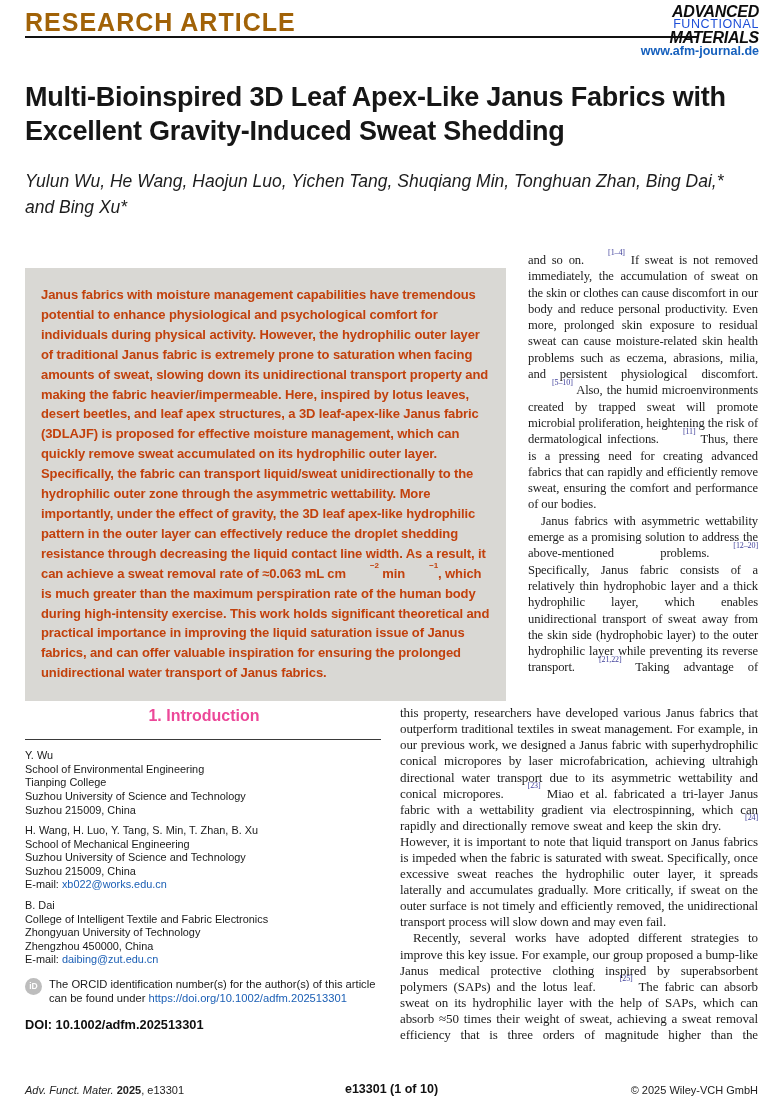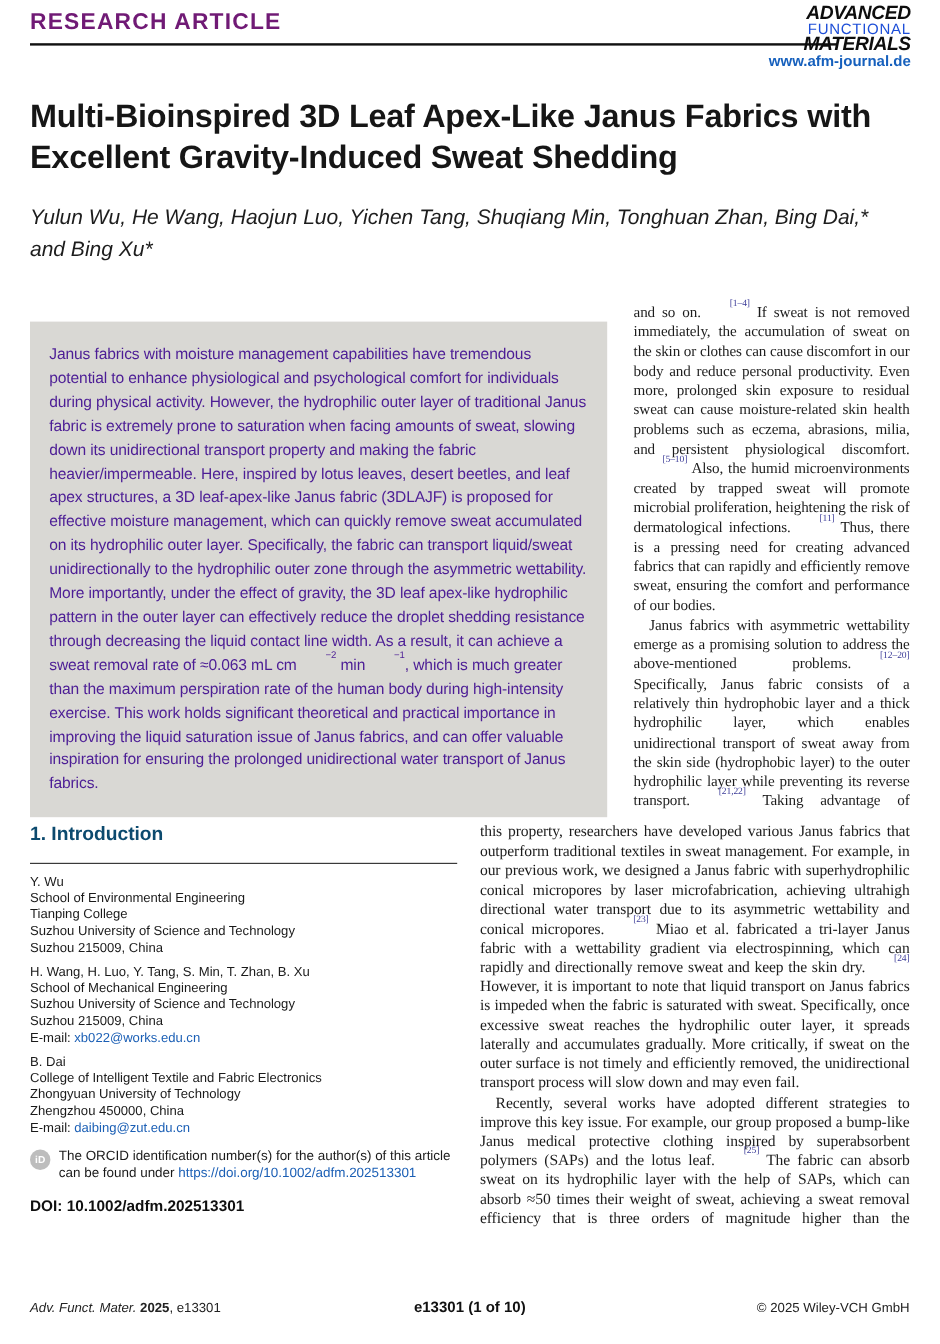--- a/index.html
+++ b/index.html
@@ -4,21 +4,21 @@
 <style>
   html,body{margin:0;padding:0;background:#ffffff;}
   .page{
     position:relative;width:783px;height:1120px;overflow:hidden;
     background:#ffffff;color:#1c1c1c;
     font-family:"Liberation Sans",sans-serif;
   }
   
   .kicker{
     position:absolute;left:25px;top:8px;
-    font-size:19px;font-weight:900;letter-spacing:1px;color:#701a75;
+    font-size:25px;font-weight:900;letter-spacing:1px;color:#a16207;
   }
   .header-rule{position:absolute;left:25px;top:36px;width:672px;height:2px;background:#111;}
   .logo{position:absolute;right:24px;top:5px;text-align:right;line-height:13px;}
   .logo-l1,.logo-l3{font-size:16px;font-weight:900;font-style:italic;color:#0d0d0d;letter-spacing:-0.3px;}
   .logo-l2{font-size:12.5px;font-weight:400;color:#1d4ed8;letter-spacing:0.6px;}
   .site-url{
     position:absolute;right:24px;top:44px;
     font-size:12.5px;font-weight:700;color:#1660bd;text-decoration:none;
   }
   
@@ -28,39 +28,39 @@
   }
   .authors{
     position:absolute;left:25px;top:168px;width:710px;
     font-size:17.5px;line-height:26px;font-style:italic;color:#1d1d1d;
   }
   
   .content{position:absolute;left:25px;top:252px;width:733px;}
   .abstract-row{display:flex;align-items:flex-start;}
   .abstract-box{
     width:449px;background:#d9d8d4;margin-top:16px;padding:17px 16px 18px 16px;
-    font-size:13px;line-height:19.9px;font-weight:400;color:#4c1d95;letter-spacing:-0.1px;
+    font-size:13px;line-height:19.9px;font-weight:700;color:#c2410c;letter-spacing:-0.1px;
   }
   .col-narrow{
     margin-left:22px;width:230px;
     font-family:"Liberation Serif",serif;font-size:12.6px;line-height:16.3px;
     text-align:justify;letter-spacing:-0.1px;color:#1c1c1c;
   }
   .col-narrow p{margin:0;}
   .two-col{display:flex;margin-top:4px;}
   .col-left{width:358px;}
   .col-right{
     margin-left:17px;width:358px;
     font-family:"Liberation Serif",serif;font-size:13px;line-height:16.1px;
     text-align:justify;letter-spacing:-0.1px;color:#1c1c1c;
   }
   .col-right p{margin:0;}
   .indent{text-indent:13px;}
   .stretch-last{text-align-last:justify;}
-  .intro-heading{margin:2px 0 9px 0;font-size:16px;font-weight:700;color:#0c4a6e;}
+  .intro-heading{margin:2px 0 9px 0;font-size:16px;font-weight:700;color:#ec4899;text-align:center;}
   .intro-par{
     margin:0;font-family:"Liberation Serif",serif;font-size:13px;line-height:16.2px;
     text-align:justify;text-align-last:justify;letter-spacing:-0.1px;
   }
   .footnote-rule{margin:14px 0 9px 0;width:356px;height:0;border-top:1.2px solid #3a3a3a;}
   .affil{margin:0 0 7px 0;font-size:10.9px;line-height:13.6px;color:#1a1a1a;}
   .affil-lines{white-space:pre-line;}
   .email-link,.orcid-link{color:#1b5fb5;text-decoration:none;}
   .orcid-note{display:flex;margin-top:10px;}
   .orcid-badge{

